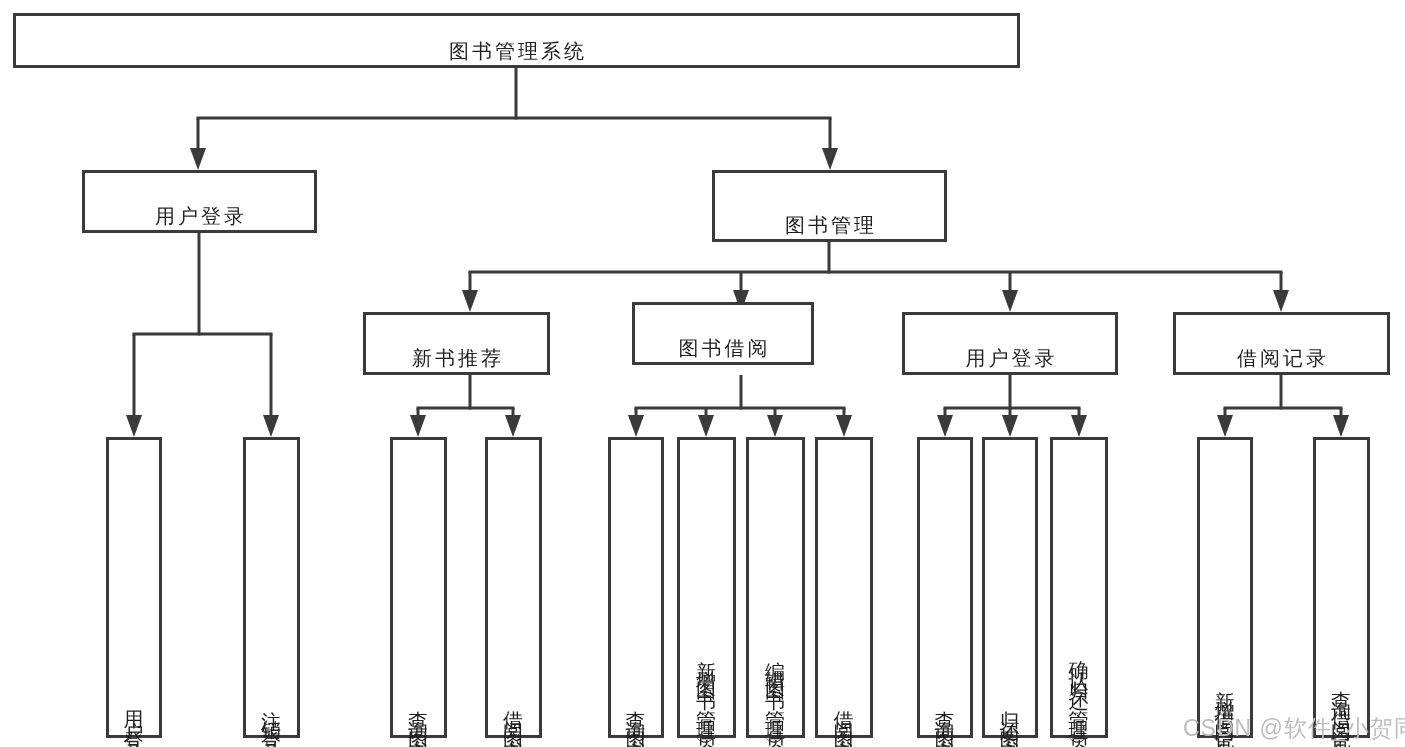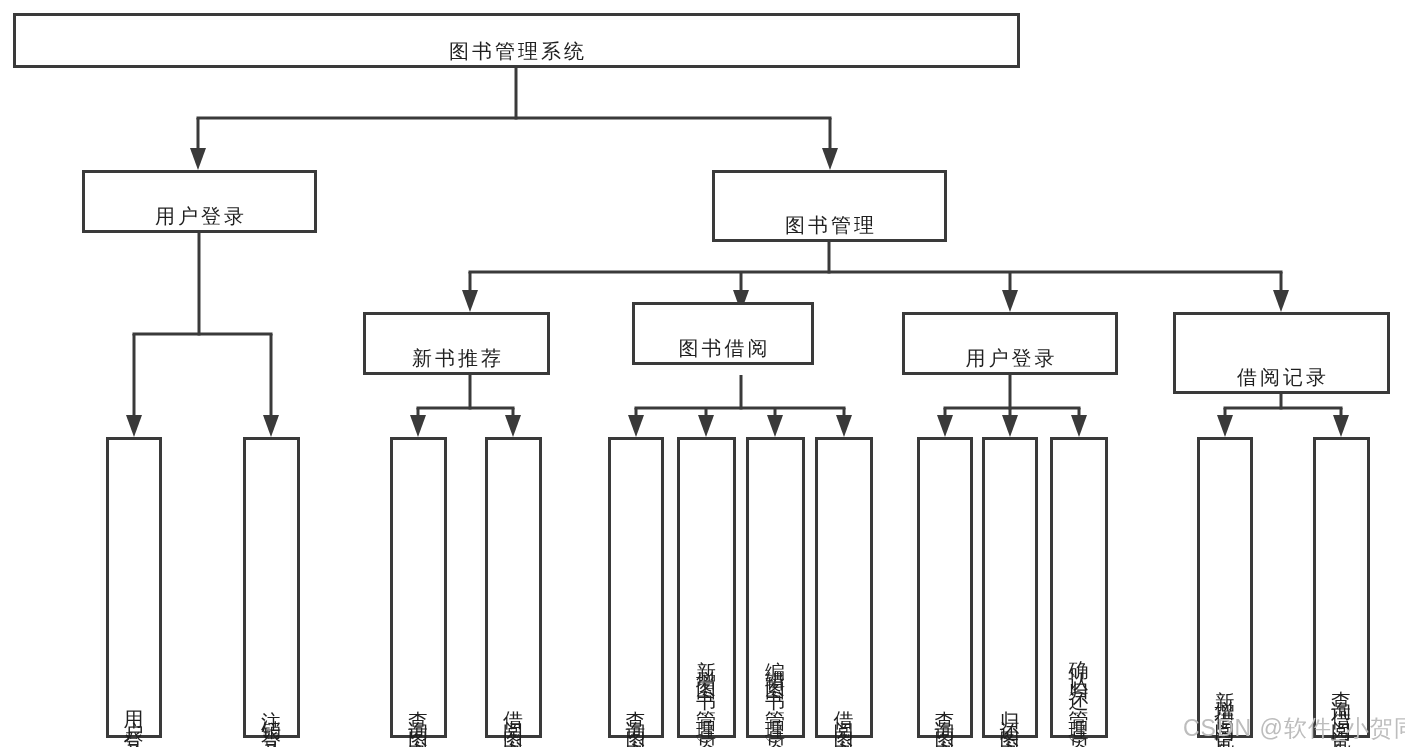--- a/index.html
+++ b/index.html
@@ -128,21 +128,21 @@
 
   <div class="box" style="left:363px;top:312px;width:187px;height:63px">
     <span class="hlabel">新书推荐</span>
   </div>
   <div class="box" style="left:632px;top:302px;width:182px;height:63px">
     <span class="hlabel">图书借阅</span>
   </div>
   <div class="box" style="left:902px;top:312px;width:216px;height:63px">
     <span class="hlabel">用户登录</span>
   </div>
-  <div class="box" style="left:1173px;top:312px;width:217px;height:82px">
+  <div class="box" style="left:1173px;top:312px;width:217px;height:63px">
     <span class="hlabel">借阅记录</span>
   </div>
 
   <div class="box" style="left:106px;top:437px;width:56px;height:301px">
     <span class="vlabel">用户登录</span>
   </div>
   <div class="box" style="left:243px;top:437px;width:57px;height:301px">
     <span class="vlabel">注销登录</span>
   </div>
 

